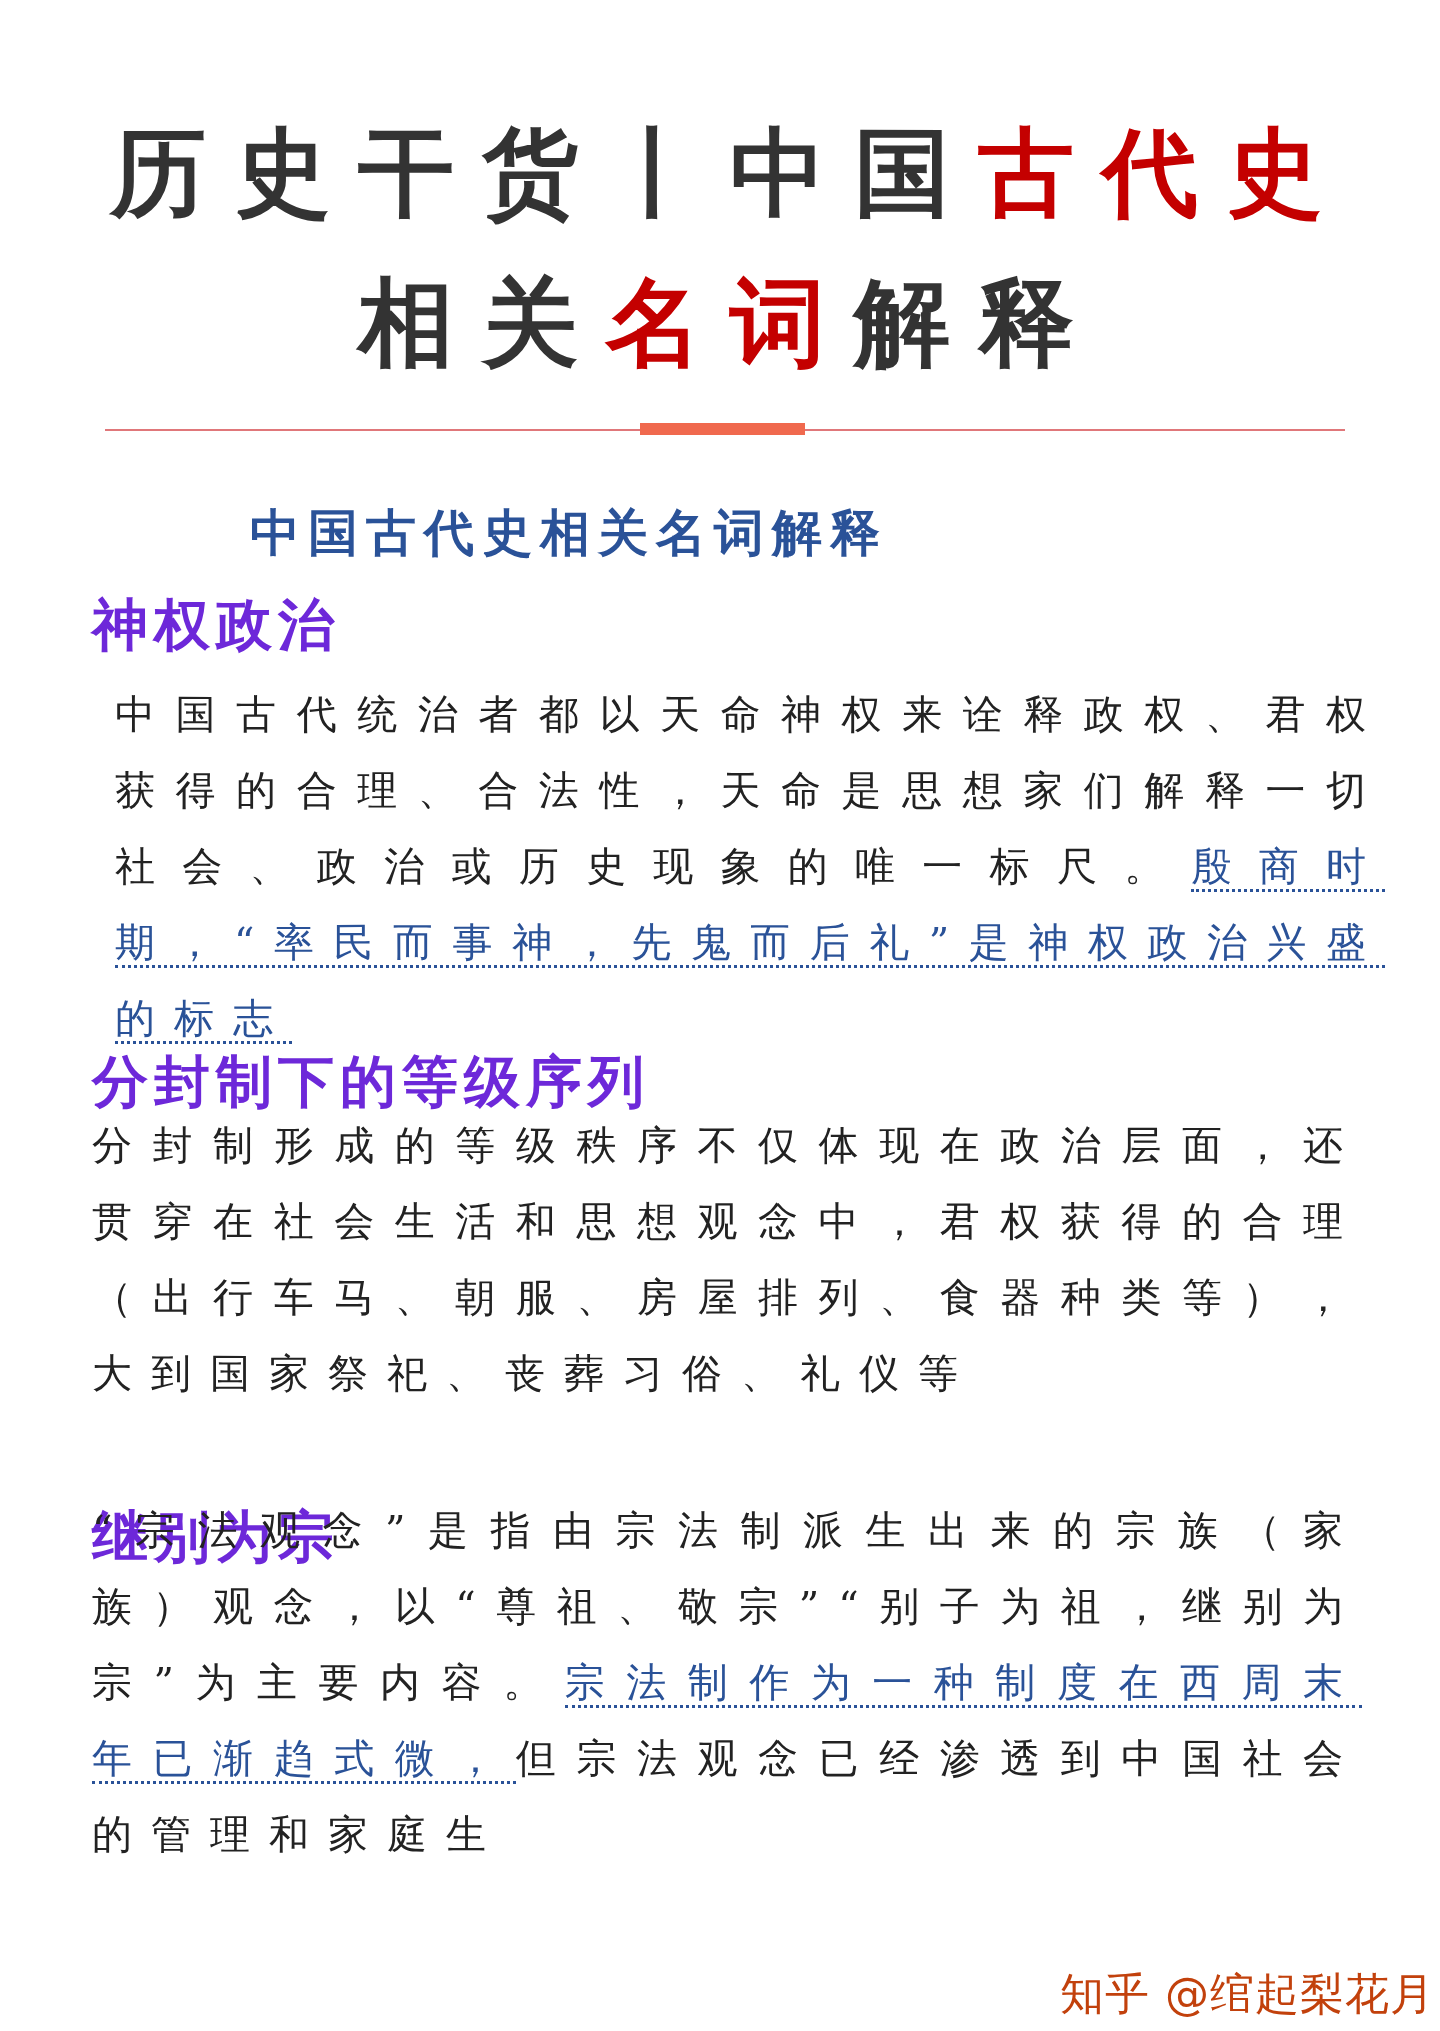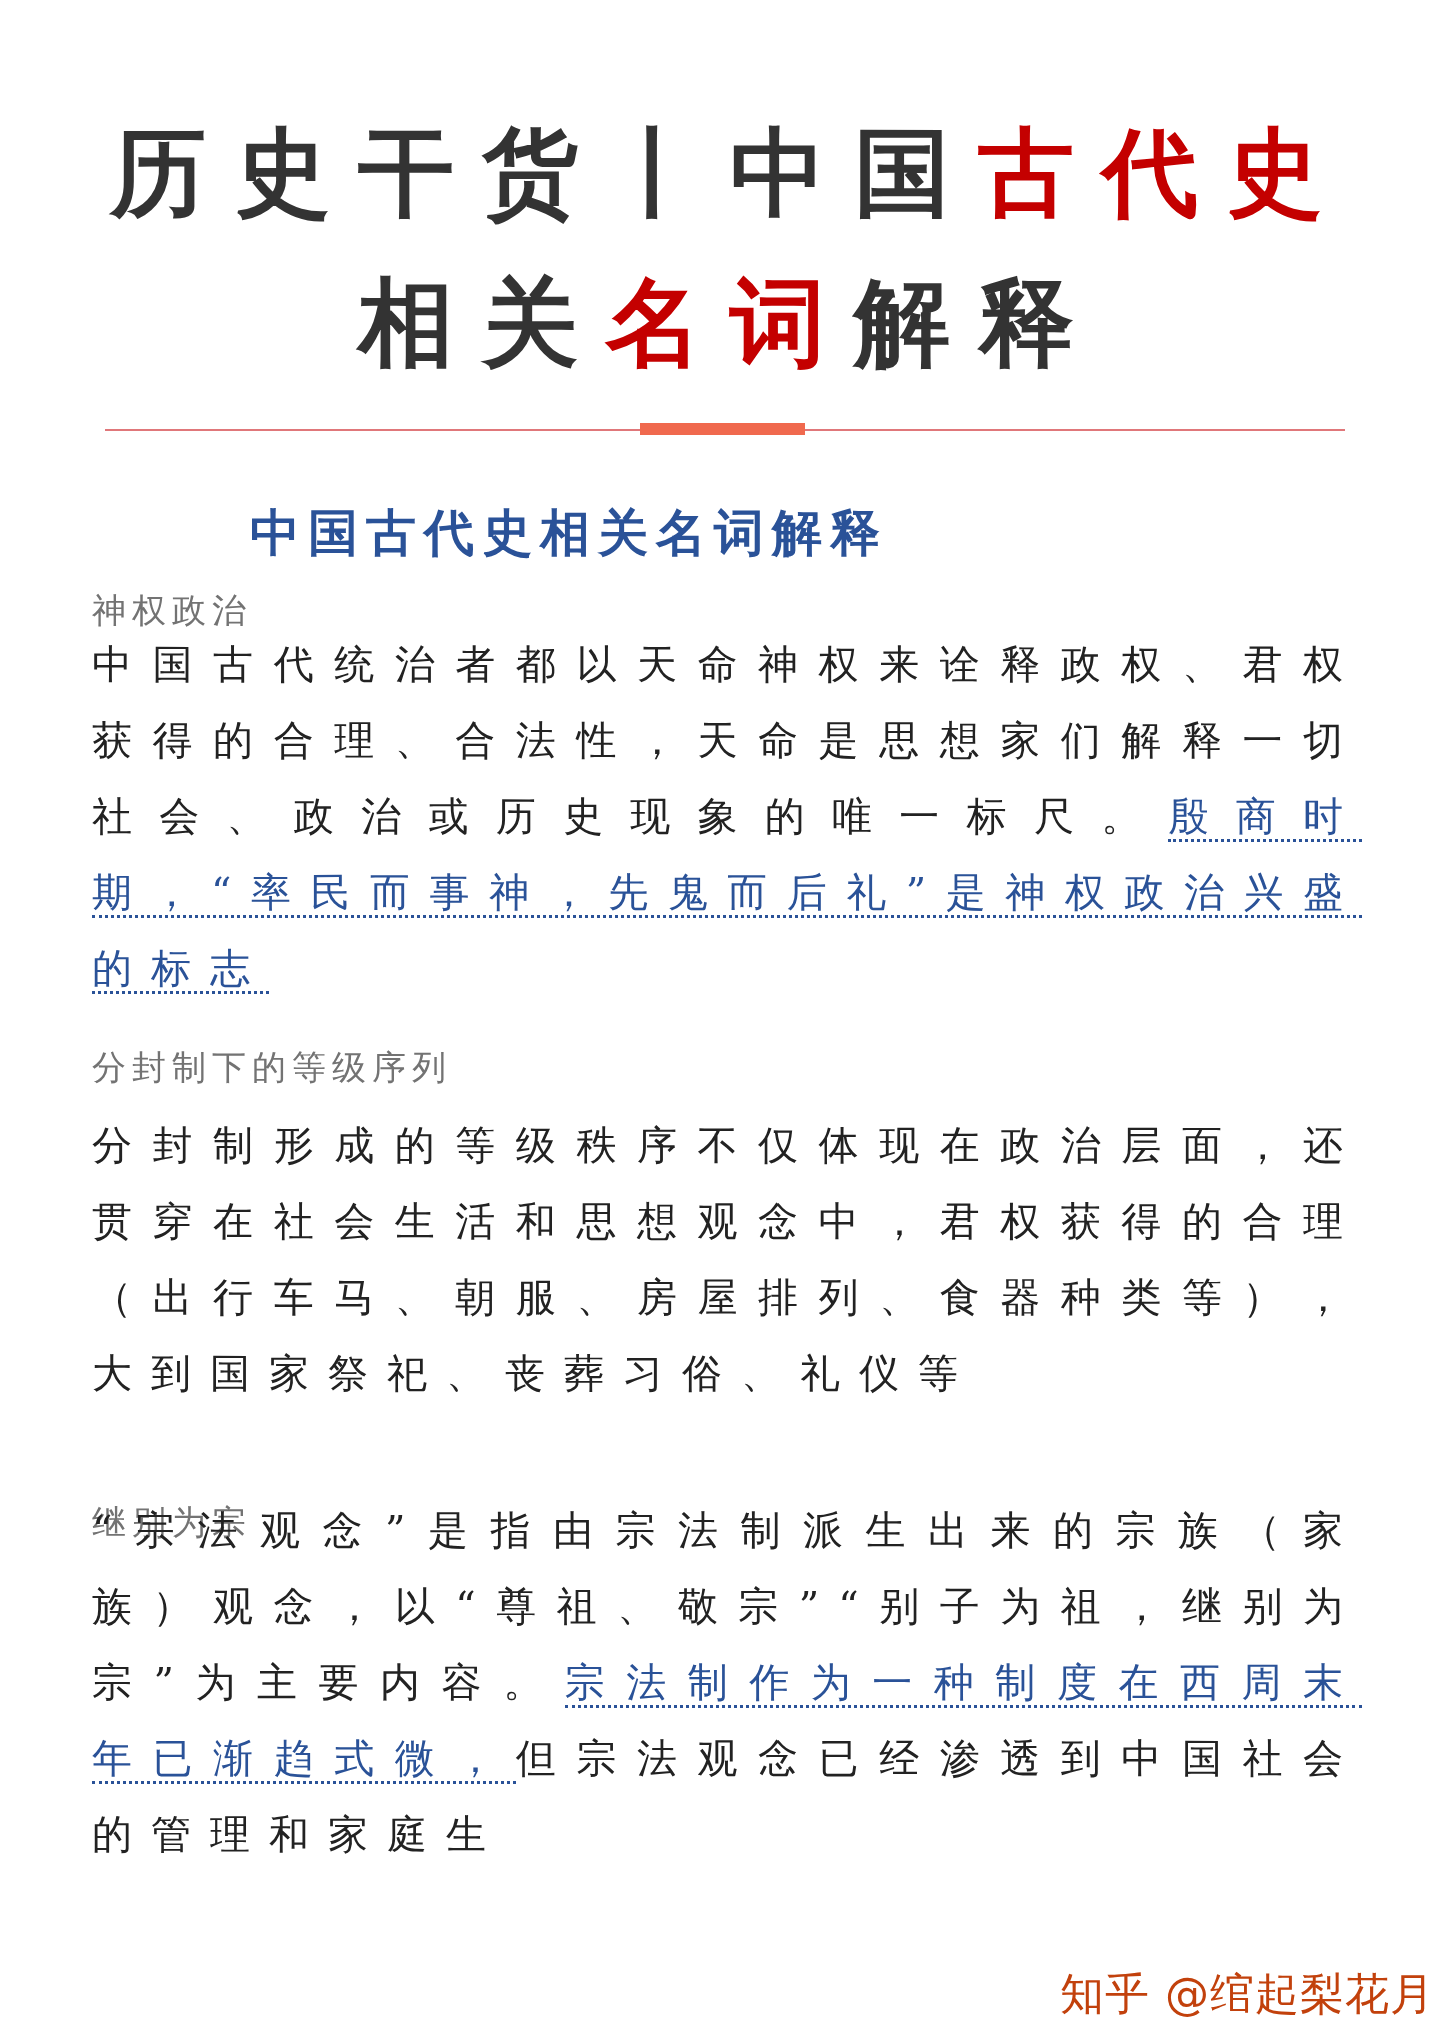--- a/index.html
+++ b/index.html
@@ -10,21 +10,21 @@
                 font-size: 96px; line-height: 110px; letter-spacing: 28px; color: #333333; padding-left: 10px; }
   .title-line .red { color: #c40000; }
   #title-1 { top: 118px; }
   #title-2 { top: 268px; }
   .divider { position: absolute; top: 429px; left: 105px; width: 1240px; height: 2px; background: #e0777a; }
   .divider-accent { position: absolute; top: 423px; left: 640px; width: 165px; height: 12px; background: #f0694e; }
   .subtitle { position: absolute; top: 500px; left: 0; width: 1138px; text-align: center;
               font-family: "DejaVu Sans", sans-serif; font-weight: bold; font-size: 50px;
               letter-spacing: 8px; color: #2a5298; }
   .section-heading { position: absolute; left: 92px; font-family: "DejaVu Sans", sans-serif;
-                     font-weight: normal; font-size: 34px; letter-spacing: 6px; color: #737373; }
+                     font-weight: bold; font-size: 56px; letter-spacing: 6px; color: #6d28d9; }
   .para { position: absolute; left: 92px; width: 1270px; font-size: 40px; line-height: 76px;
           letter-spacing: 19px; color: #222222; text-align: justify; }
   .hl { color: #2a5298; border-bottom: 3px dotted #2a5298; }
   .watermark { position: absolute; top: 1965px; left: 1060px; font-family: "DejaVu Sans", sans-serif;
                font-size: 44px; color: #c2410c; letter-spacing: 1px; }
 </style>
 </head>
 <body>
 
 <div id="title-1" class="title-line">
@@ -33,21 +33,21 @@
 <div id="title-2" class="title-line">
   <span>相关</span><span class="red">名词</span><span>解释</span>
 </div>
 
 <div class="divider"></div>
 <div class="divider-accent"></div>
 
 <div class="subtitle">中国古代史相关名词解释</div>
 
 <div class="section-heading" style="top:588px;">神权政治</div>
-<div class="para" style="top:626px;">
+<div class="para" style="top:676px;margin-left:23px;">
   <span>中国古代统治者都以天命神权来诠释政权、君权获得的合理、合法性，天命是思想家们解释一切社会、政治或历史现象的唯一标尺。</span><span class="hl">殷商时期，“率民而事神，先鬼而后礼”是神权政治兴盛的标志</span>
 </div>
 
 <div class="section-heading" style="top:1045px;">分封制下的等级序列</div>
 <div class="para" style="top:1107px;">
   <span>分封制形成的等级秩序不仅体现在政治层面，还贯穿在社会生活和思想观念中，君权获得的合理（出行车马、朝服、房屋排列、食器种类等），大到国家祭祀、丧葬习俗、礼仪等</span>
 </div>
 
 <div class="section-heading" style="top:1500px;">继别为宗</div>
 <div class="para" style="top:1492px;">

